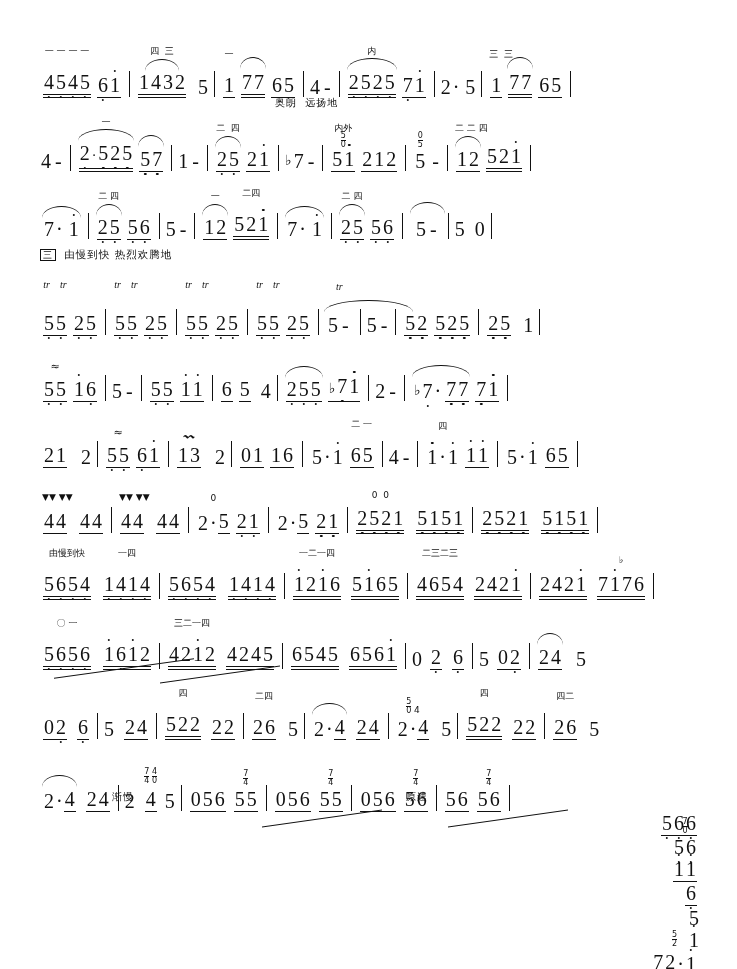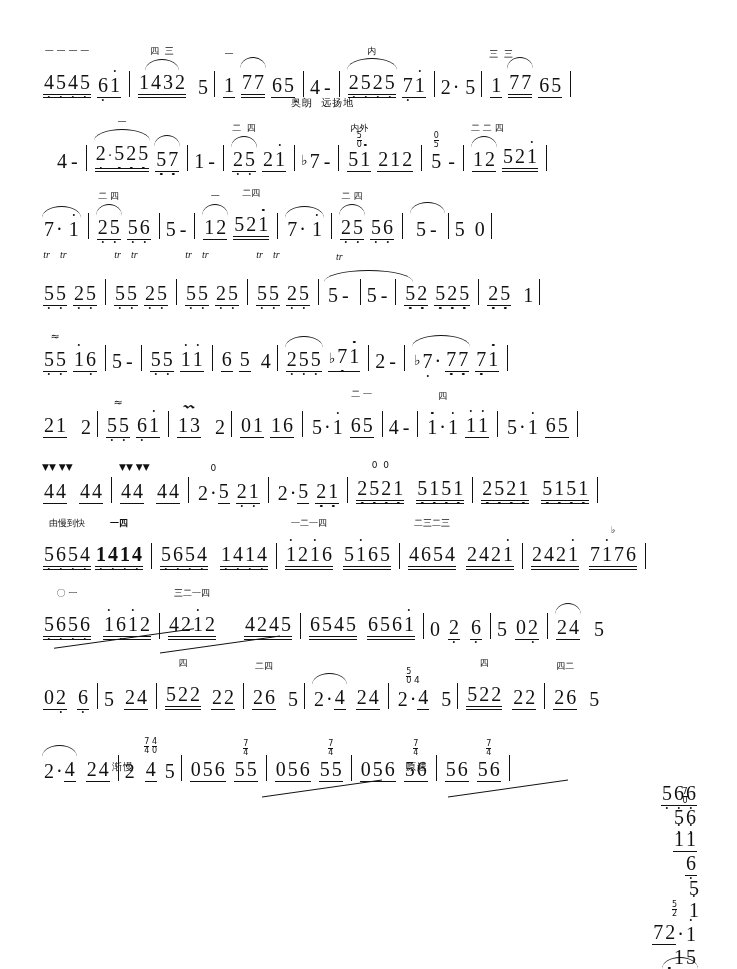--- a/index.html
+++ b/index.html
@@ -263,21 +263,21 @@
         </span>
       </span>
       <span class="grp">
         <span class="beam1">
           <span class="note">6</span><span class="note">5</span>
         </span>
       </span>
       <span class="bar"></span>
     </div>
 
-    <div class="line" style="height:74px;margin-left:16px;">
+    <div class="line" style="height:74px;">
       <span class="tempo-mark" style="left:235px; top:-2px;">奥朗&nbsp;&nbsp;远扬地</span>
       <span class="note">4</span>
       <span class="dash">-</span>
       <span class="bar"></span>
       <span class="grp">
         <span class="above">—</span>
         <span class="slur" style="top:-13px;"></span>
         <span class="beam2">
           <span class="note dotd">2</span><span class="dot-sep" style="font-size:14px;">·</span><span class="note dotd">5</span><span class="note dotd">2</span><span class="note dotd">5</span>
         </span>
@@ -405,20 +405,24 @@
         <span class="slur" style="top:-16px;left:-4px;right:-4px;"></span>
         <span class="note">5</span>
         <span class="dash">-</span>
       </span>
       <span class="bar"></span>
       <span class="note">5</span>
       <span class="note" style="margin-left:8px;">0</span>
       <span class="bar"></span>
     </div>
 
+    <div class="sec-label" style="margin-top:8px;">
+      <span class="box">三</span>
+      <span>由慢到快  热烈欢腾地</span>
+    </div>
 
     <div class="line" style="height:66px;">
       <span class="grp">
         <span class="above tall tr">tr&nbsp;&nbsp;&nbsp;&nbsp;tr</span>
         <span class="beam1">
           <span class="note dotd">5</span><span class="note dotd">5</span>
         </span>
       </span>
       <span class="grp">
         <span class="beam1">
@@ -715,21 +719,21 @@
       <span class="bar"></span>
     </div>
 
     <div class="line" style="height:66px;">
       <span class="grp">
         <span class="above">由慢到快</span>
         <span class="beam2">
           <span class="note dotd">5</span><span class="note dotd">6</span><span class="note dotd">5</span><span class="note dotd">4</span>
         </span>
       </span>
-      <span class="grp" style="margin-left:0;font-weight:bold;">
+      <span class="grp" style="margin-left:8px;">
         <span class="above">一四</span>
         <span class="beam2">
           <span class="note dotd">1</span><span class="note dotd">4</span><span class="note dotd">1</span><span class="note dotd">4</span>
         </span>
       </span>
       <span class="bar"></span>
       <span class="grp">
         <span class="beam2">
           <span class="note dotd">5</span><span class="note dotd">6</span><span class="note dotd">5</span><span class="note dotd">4</span>
         </span>
@@ -790,21 +794,21 @@
           <span class="note dotu">1</span><span class="note dotd">6</span><span class="note dotu">1</span><span class="note">2</span>
         </span>
       </span>
       <span class="bar"></span>
       <span class="grp">
         <span class="above">三二一四</span>
         <span class="beam2">
           <span class="note">4</span><span class="note">2</span><span class="note dotu">1</span><span class="note">2</span>
         </span>
       </span>
-      <span class="grp" style="margin-left:24px;">
+      <span class="grp" style="margin-left:6px;">
         <span class="beam2">
           <span class="note">4</span><span class="note">2</span><span class="note">4</span><span class="note">5</span>
         </span>
       </span>
       <span class="bar"></span>
       <span class="grp">
         <span class="beam2">
           <span class="note">6</span><span class="note">5</span><span class="note">4</span><span class="note">5</span>
         </span>
       </span>

